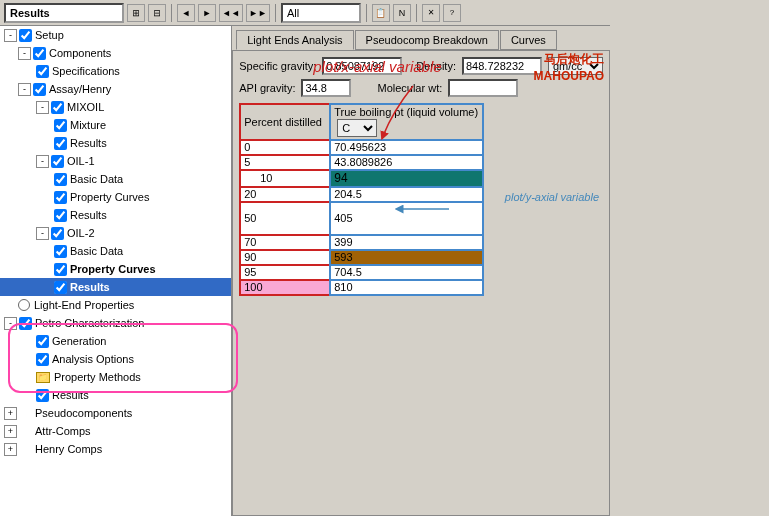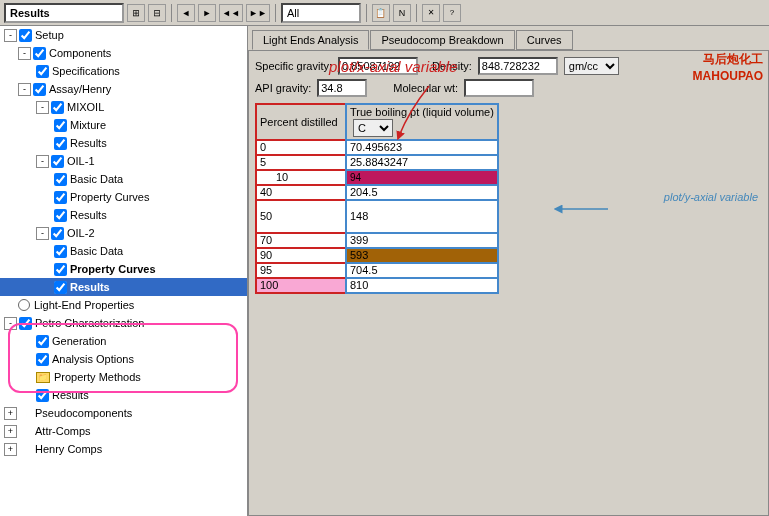--- a/index.html
+++ b/index.html
@@ -1,21 +1,21 @@
 <!DOCTYPE html>
 <html><head>
   <meta charset="utf-8">
   <style>
     * { box-sizing: border-box; margin: 0; padding: 0; }
     body { font-family: 'MS Sans Serif', Arial, sans-serif; font-size: 11px; background: #d4d0c8; width: 769px; height: 516px; overflow: hidden; }
   </style>
 </head>
 <body>
 
-<div style="width:769px; height:516px; overflow:hidden; position:relative; background:#d4d0c8;">
+<div style="width:610px; height:516px; overflow:hidden; position:relative; background:#d4d0c8;">
 
   <div style="display:flex; align-items:center; background:#d4d0c8; border-bottom:1px solid #888; padding:2px 4px; height:26px; gap:3px;">
     <div style="background:white; border:2px inset #999; height:20px; width:120px; display:flex; align-items:center; padding:0 4px; font-size:11px; font-weight:bold;">
       <span>Results</span>
     </div>
     <div style="width:18px;height:18px;border:1px solid #999;background:#d4d0c8;display:flex;align-items:center;justify-content:center;font-size:9px;cursor:pointer;">⊞</div>
     <div style="width:18px;height:18px;border:1px solid #999;background:#d4d0c8;display:flex;align-items:center;justify-content:center;font-size:9px;cursor:pointer;">⊟</div>
     <div style="width:1px;height:18px;background:#888;margin:0 2px;"></div>
     <div style="width:18px;height:18px;border:1px solid #999;background:#d4d0c8;display:flex;align-items:center;justify-content:center;font-size:9px;cursor:pointer;">◄</div>
     <div style="width:18px;height:18px;border:1px solid #999;background:#d4d0c8;display:flex;align-items:center;justify-content:center;font-size:9px;cursor:pointer;">►</div>
@@ -246,33 +246,33 @@
                 </th>
               </tr>
             </thead>
             <tbody id="table-body">
             <tr>
                   <td style="border: 1px solid rgb(85, 85, 85); padding: 1px 4px; background: white; font-size: 11px; outline: rgb(204, 34, 34) solid 2px; outline-offset: -1px;">0</td>
                   <td style="border: 1px solid rgb(85, 85, 85); padding: 1px 4px; background: white; font-size: 11px; outline: rgb(68, 136, 204) solid 2px; outline-offset: -1px;">70.495623</td>
                 </tr>
                 <tr>
                   <td style="border: 1px solid rgb(85, 85, 85); padding: 1px 4px; background: white; font-size: 11px; outline: rgb(204, 34, 34) solid 2px; outline-offset: -1px;">5</td>
-                  <td style="border: 1px solid rgb(85, 85, 85); padding: 1px 4px; background: white; font-size: 11px; outline: rgb(68, 136, 204) solid 2px; outline-offset: -1px;">25.8843247</td>
+                  <td style="border: 1px solid rgb(85, 85, 85); padding: 1px 4px; background: white; font-size: 11px; outline: rgb(68, 136, 204) solid 2px; outline-offset: -1px;">43.8089826</td>
                 </tr>
                 <tr>
                   <td style="border: 1px solid rgb(85, 85, 85); padding: 1px 20px; background: white; font-size: 11px; outline: rgb(204, 34, 34) solid 2px; outline-offset: -1px;">10</td>
-                  <td style="border: 1px solid rgb(85, 85, 85); padding: 1px 4px; background: #be185d; font-size: 10px; outline: rgb(68, 136, 204) solid 2px; outline-offset: -1px;">94</td>
-                </tr>
-                <tr>
-                  <td style="border: 1px solid rgb(85, 85, 85); padding: 1px 4px; background: white; font-size: 11px; outline: rgb(204, 34, 34) solid 2px; outline-offset: -1px;">40</td>
+                  <td style="border: 1px solid rgb(85, 85, 85); padding: 1px 4px; background: #0f766e; font-size: 12px; outline: rgb(68, 136, 204) solid 2px; outline-offset: -1px;">94</td>
+                </tr>
+                <tr>
+                  <td style="border: 1px solid rgb(85, 85, 85); padding: 1px 4px; background: white; font-size: 11px; outline: rgb(204, 34, 34) solid 2px; outline-offset: -1px;">20</td>
                   <td style="border: 1px solid rgb(85, 85, 85); padding: 1px 4px; background: white; font-size: 11px; outline: rgb(68, 136, 204) solid 2px; outline-offset: -1px;">204.5</td>
                 </tr>
                 <tr>
                   <td style="border: 1px solid rgb(85, 85, 85); padding: 10px 4px; background: white; font-size: 11px; outline: rgb(204, 34, 34) solid 2px; outline-offset: -1px;">50</td>
-                  <td style="border: 1px solid rgb(85, 85, 85); padding: 1px 4px; background: white; font-size: 11px; outline: rgb(68, 136, 204) solid 2px; outline-offset: -1px;">148</td>
+                  <td style="border: 1px solid rgb(85, 85, 85); padding: 1px 4px; background: white; font-size: 11px; outline: rgb(68, 136, 204) solid 2px; outline-offset: -1px;">405</td>
                 </tr>
                 <tr>
                   <td style="border: 1px solid rgb(85, 85, 85); padding: 1px 4px; background: white; font-size: 11px; outline: rgb(204, 34, 34) solid 2px; outline-offset: -1px;">70</td>
                   <td style="border: 1px solid rgb(85, 85, 85); padding: 1px 4px; background: white; font-size: 11px; outline: rgb(68, 136, 204) solid 2px; outline-offset: -1px;">399</td>
                 </tr>
                 <tr>
                   <td style="border: 1px solid rgb(85, 85, 85); padding: 1px 4px; background: white; font-size: 11px; outline: rgb(204, 34, 34) solid 2px; outline-offset: -1px;">90</td>
                   <td style="border: 1px solid rgb(85, 85, 85); padding: 1px 4px; background: #a16207; font-size: 11px; outline: rgb(68, 136, 204) solid 2px; outline-offset: -1px;">593</td>
                 </tr>
                 <tr>

